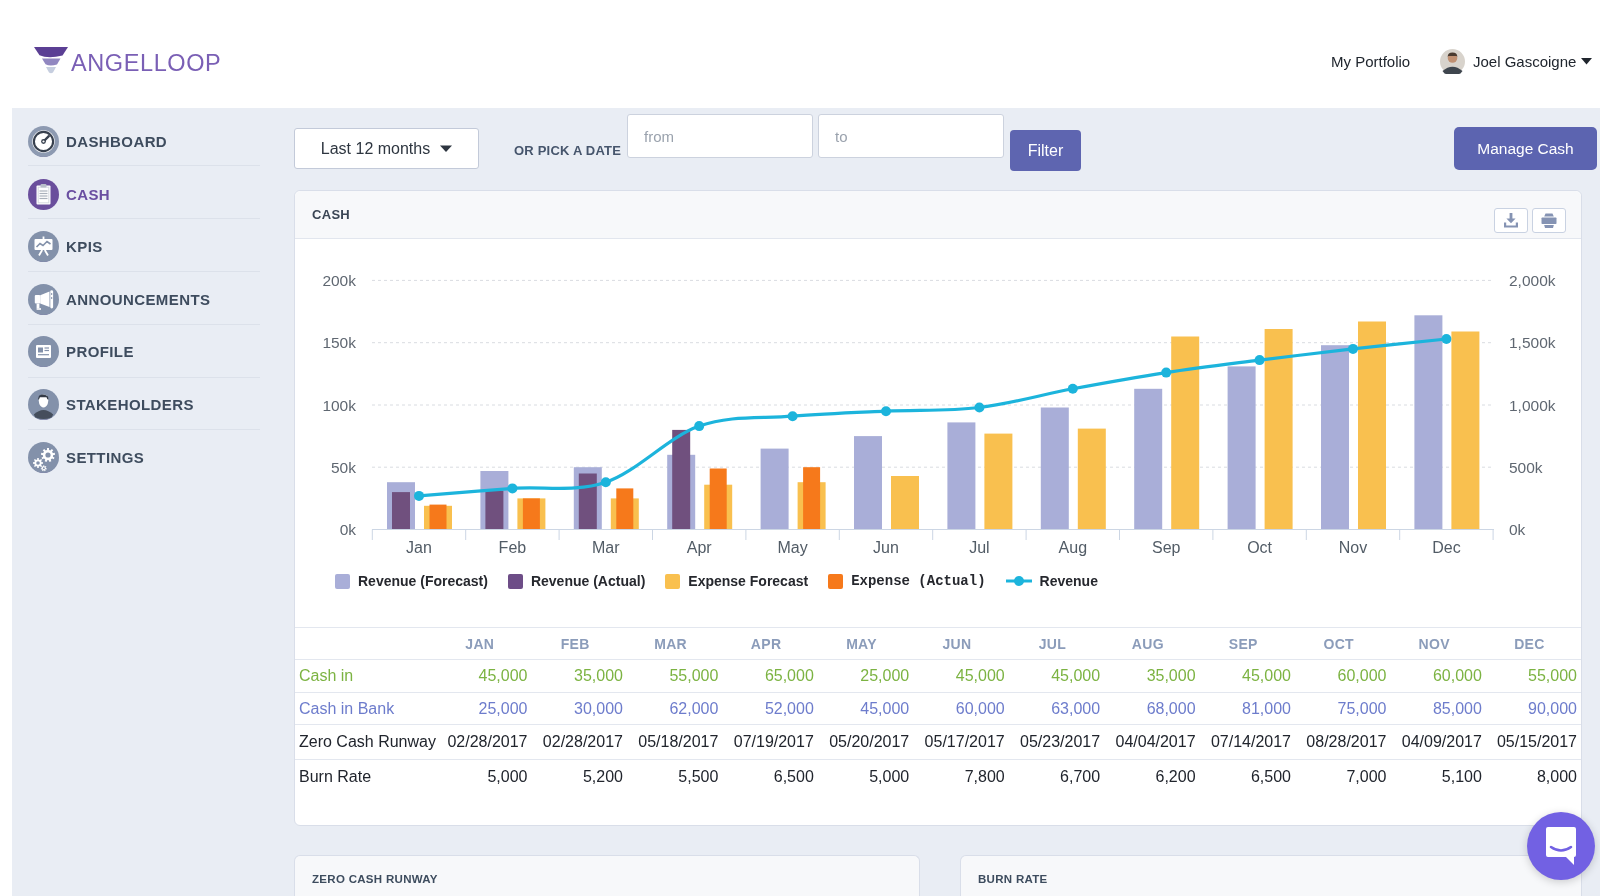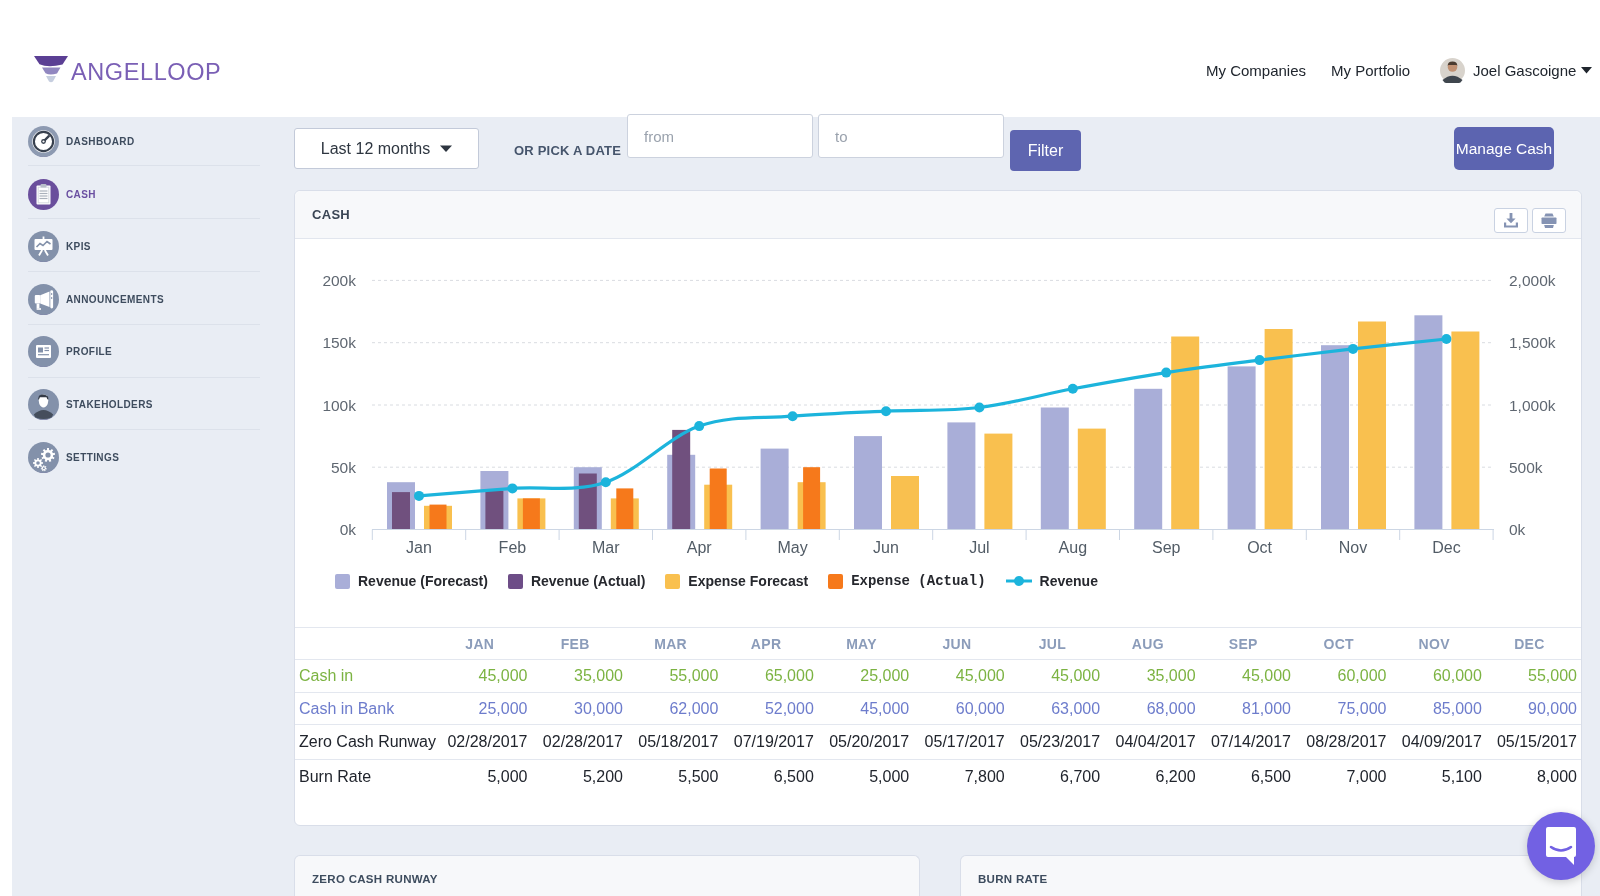--- a/index.html
+++ b/index.html
@@ -1,48 +1,48 @@
 <!DOCTYPE html>
 <html><head>
 <meta charset="utf-8">
 <style>
 * { margin:0; padding:0; box-sizing:border-box; }
 html,body { width:1600px; height:896px; overflow:hidden; background:#fff;
   font-family:"Liberation Sans", sans-serif; }
 
 
-#header { position:absolute; left:0; top:17px; width:1600px; height:100px; background:#fff; }
+#header { position:absolute; left:0; top:8px; width:1600px; height:100px; background:#fff; }
 #logo { position:absolute; left:32px; top:34px; }
 .nav { position:absolute; top:3px; height:100px; display:flex; align-items:center;
   font-size:15px; font-weight:400; color:#20262e; }
 #badge { display:inline-flex; width:19px; height:19px; border-radius:50%; background:#e2662c;
   color:#fff; font-size:12px; font-weight:700; align-items:center; justify-content:center; margin-left:6px; }
 
 
 #bg { position:absolute; left:12px; top:100px; width:1588px; height:796px;
   background:#e9edf4; border-top-left-radius:6px; border-top:1px solid #dde2ec; }
 
 
 .side-item { position:absolute; left:28px; width:232px; height:52px; display:flex; align-items:center; }
-.side-item .lbl { margin-left:7px; font-size:10px; font-weight:700; letter-spacing:.4px; color:#3e4c5e; }
+.side-item .lbl { margin-left:7px; font-size:15px; font-weight:700; letter-spacing:.4px; color:#3e4c5e; }
 .side-item.active .lbl { color:#6a4fa1; }
 .side-div { position:absolute; left:28px; width:232px; height:1px; background:#dce1ea; }
 
 
 #ddl { position:absolute; left:294px; top:128px; width:185px; height:41px; background:#fff;
   border:1px solid #c3cad9; border-radius:3px; display:flex; align-items:center; justify-content:center;
   font-size:16px; color:#2e3640; }
 #orpick { position:absolute; left:514px; top:143px; font-size:13px; font-weight:700;
   letter-spacing:.2px; color:#46556c; }
 .dinput { position:absolute; top:114px; width:186px; height:44px; background:#fff;
   border:1px solid #ccd2de; border-radius:3px; font-size:15px; color:#9aa2ad;
   display:flex; align-items:center; padding-left:16px; }
 #btn-filter { position:absolute; left:1010px; top:130px; width:71px; height:41px; background:#5e65b0;
   border-radius:4px; color:#fff; font-size:16px; display:flex; align-items:center; justify-content:center; }
-#btn-manage { position:absolute; left:1454px; top:127px; width:100px; height:43px; background:#5c64b0;
+#btn-manage { position:absolute; left:1454px; top:127px; width:143px; height:43px; background:#5c64b0;
   border-radius:5px; color:#fff; font-size:15.5px; display:flex; align-items:center; justify-content:center; }
 
 
 #panel { position:absolute; left:294px; top:190px; width:1288px; height:636px; background:#fff;
   border:1px solid #d9dee9; border-radius:6px; }
 #panel-head { position:absolute; left:0; top:0; width:100%; height:48px; background:#f7f8fa;
   border-bottom:1px solid #e2e6ee; border-radius:6px 6px 0 0; }
 #panel-head .title { position:absolute; left:17px; top:12px; font-size:13px; font-weight:700;
   letter-spacing:.3px; color:#3a4554; line-height:24px; }
 .tool-btn { position:absolute; top:17px; width:34px; height:25px; background:#fff;
@@ -82,21 +82,20 @@
 
 <div id="header">
   <div id="logo">
     <svg width="230" height="36" viewBox="0 0 230 36">
       <path d="M2,5 L36,5 L30.5,13.5 Q16,17 7.5,13.2 Z" fill="#5b3f94"></path>
       <path d="M10,16.5 L28.5,16.5 L25,22.5 Q18,24.6 13.5,22.3 Z" fill="#9187c0"></path>
       <path d="M14,25 L24,25 L21,30.5 Q19,32 17,30.5 Z" fill="#c6cedf"></path>
       <text x="39" y="29" font-size="23.5" fill="#7a5fb5" font-weight="400" letter-spacing="0.6">ANGELLOOP</text>
     </svg>
   </div>
-  <div class="nav" style="left:1206px;">My Companies</div>
   <div class="nav" style="left:1331px;">My Portfolio</div>
   <div class="nav" style="left:1440px;">
     <svg width="25" height="25" viewBox="0 0 25 25" style="margin-right:8px;">
       <circle cx="12.5" cy="12.5" r="12.5" fill="#d8d3cc"></circle>
       <circle cx="12.5" cy="9" r="4.8" fill="#c09072"></circle>
       <path d="M7.6,8 Q7.8,3.6 12.5,3.6 Q17.2,3.6 17.4,8 L16.6,6.9 L8.4,6.9 Z" fill="#4a3b30"></path>
       <path d="M2.5,22 Q12.5,13.5 22.5,22 L20.5,24.5 Q12.5,27.5 4.5,24.5 Z" fill="#3f464e"></path>
     </svg>
     Joel Gascoigne
     <svg width="11" height="7" viewBox="0 0 11 7" style="margin-left:5px;">

